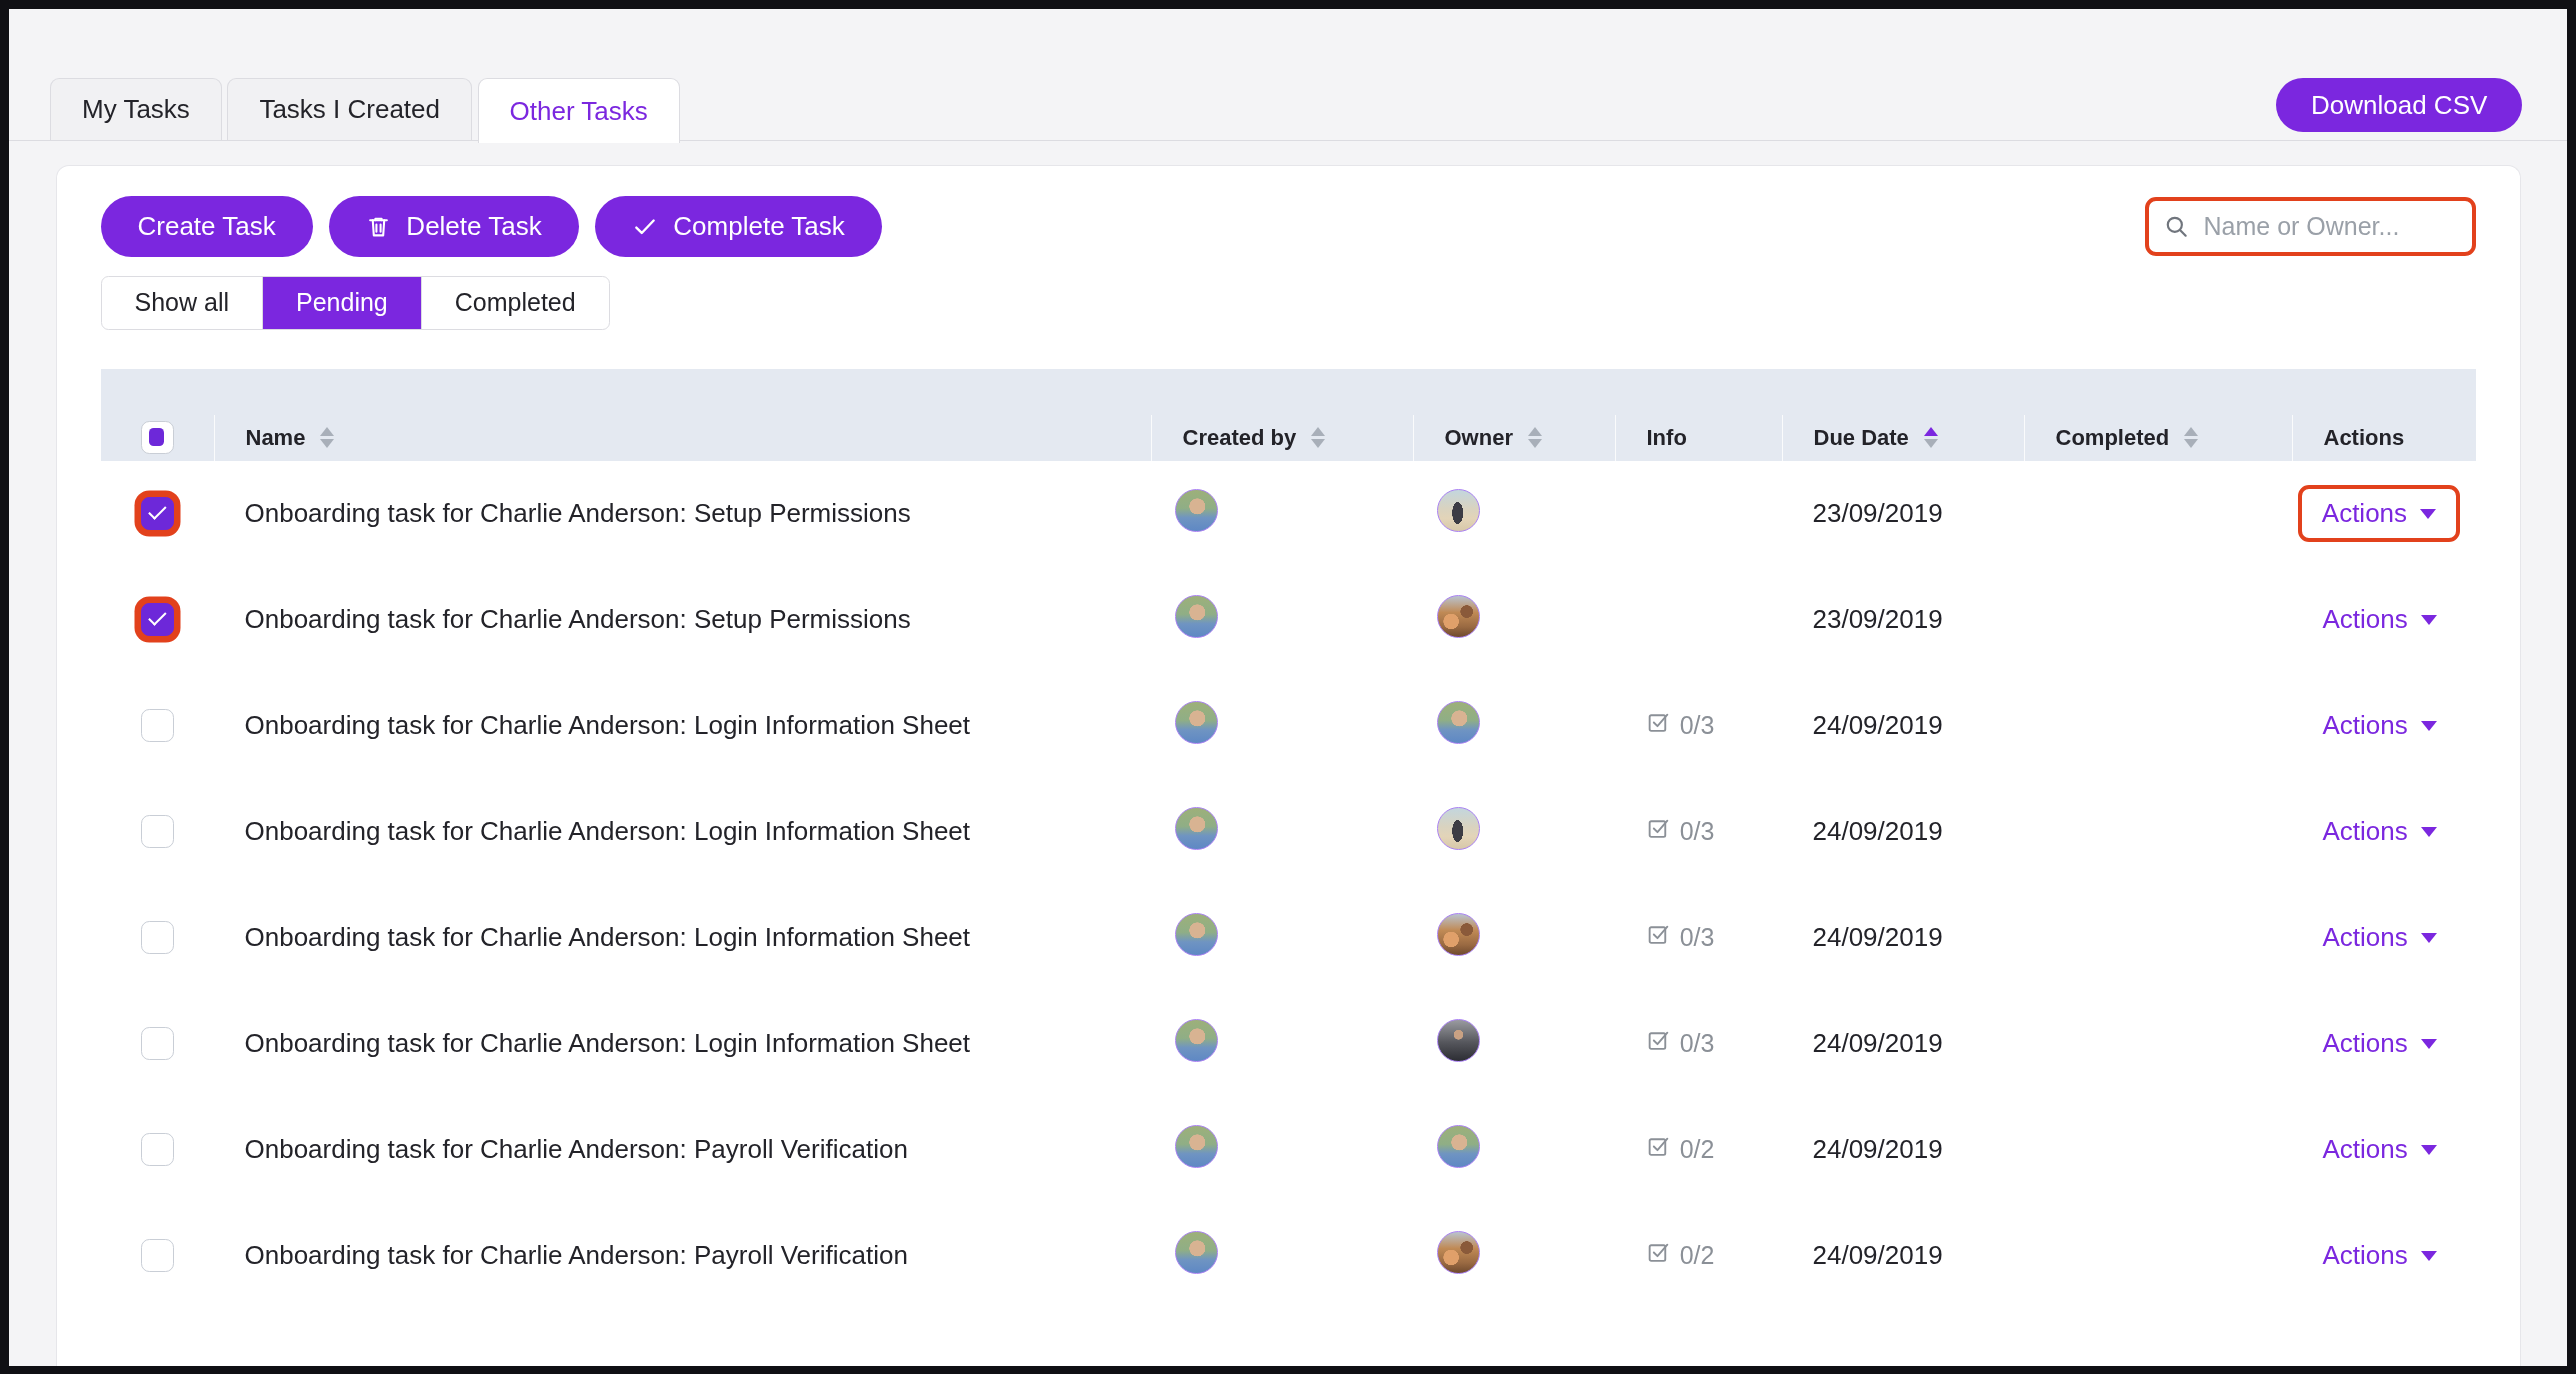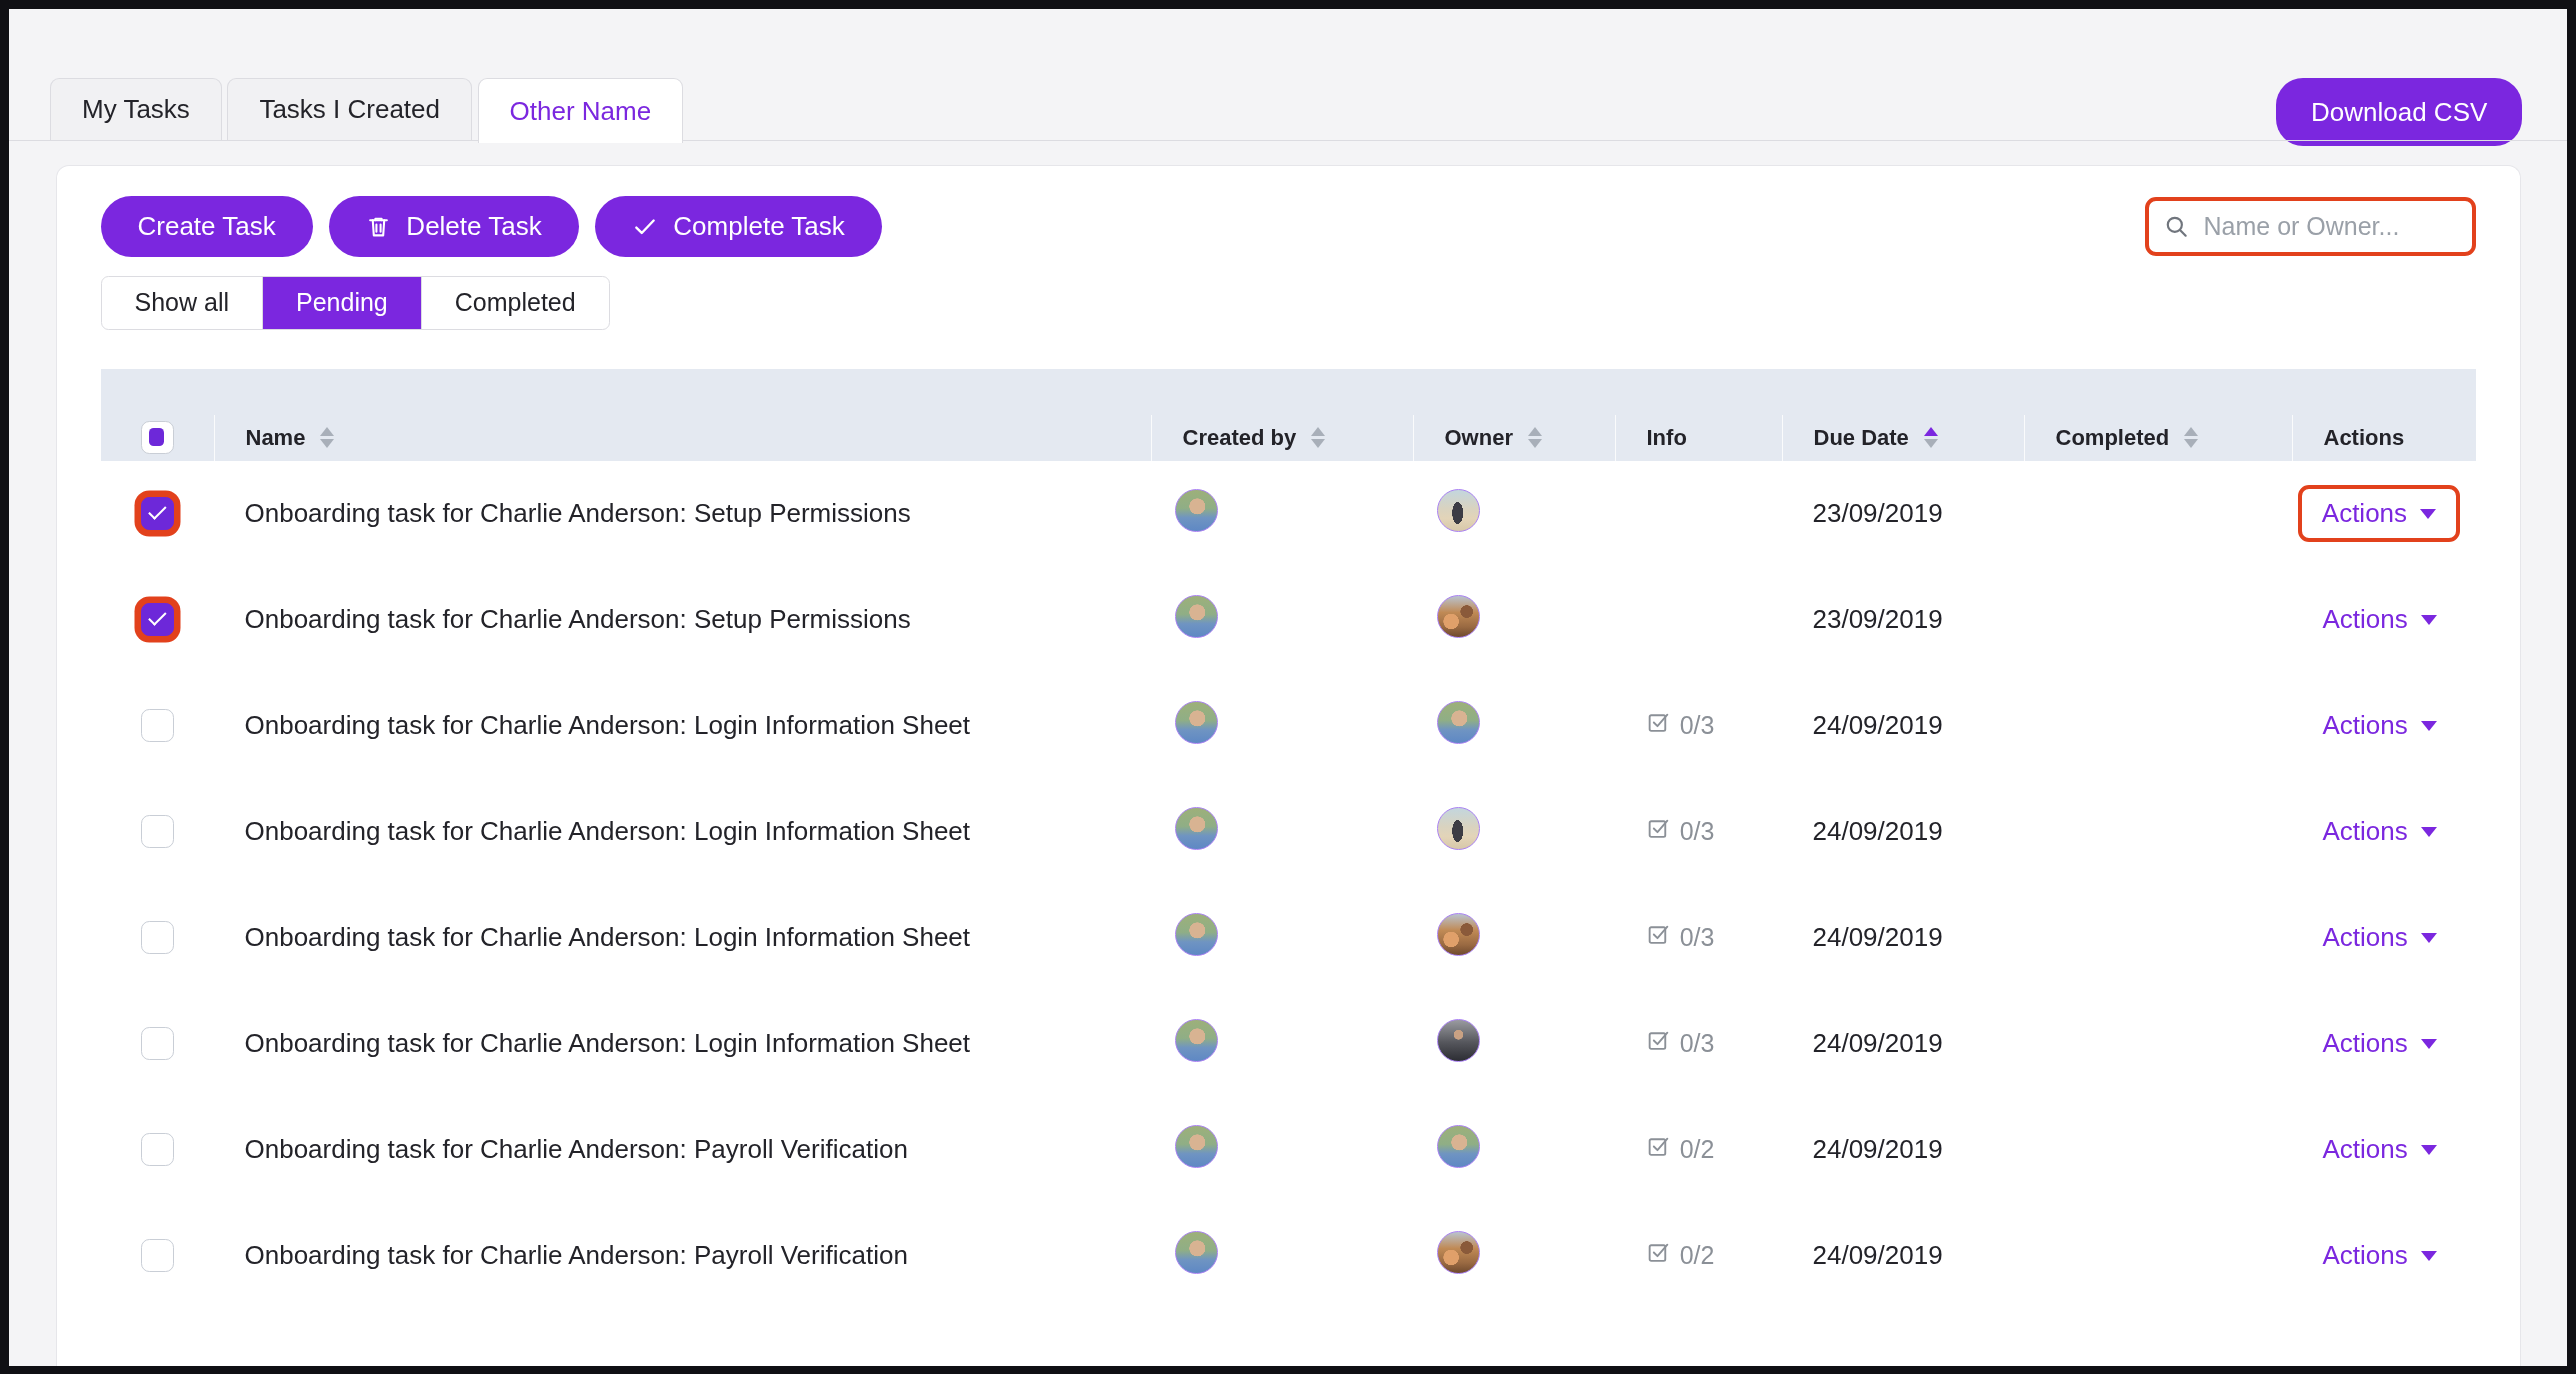--- a/index.html
+++ b/index.html
@@ -39,21 +39,21 @@
     border: 0.9px solid var(--border, #DCDCE1); border-bottom: none;
     border-radius: 9.2px 9.2px 0 0;
     font-size: 26px; font-weight: 500; color: #232329;
     cursor: pointer; position: relative; z-index: 1;
   }
   .tab.active {
     background: #fff; color: var(--accent, #7B27DF);
     height: 65px; z-index: 2;
   }
   .download-btn {
-    height: 68px; padding: 0 35px; border: none; border-radius: 27px;
+    height: 54px; padding: 0 35px; border: none; border-radius: 27px;
     background: var(--accent, #7B27DF); color: #fff;
     font-size: 26px; font-weight: 500; font-family: inherit;
     display: inline-flex; align-items: center; cursor: pointer;
     margin-right: 3.7px;
   }
   
   .card {
     flex: 1; margin: 0 5.5px; padding: 0 44px;
     background: #fff;
     border: 0.9px solid #E6E6EA; border-bottom: none;
@@ -184,21 +184,21 @@
 
   <div class="topbar">
     <div class="tab-bar">
         <div class="tab">
     <span class="tab-label">My Tasks</span>
   </div>
         <div class="tab">
     <span class="tab-label">Tasks I Created</span>
   </div>
         <div class="tab active">
-    <span class="tab-label">Other Name</span>
+    <span class="tab-label">Other Tasks</span>
   </div>
       </div>
     <button class="download-btn">Download CSV</button>
   </div>
 
   <div class="card">
     <div class="card-toolbar">
       <div class="toolbar-buttons">
           <button class="pill-btn">
 

